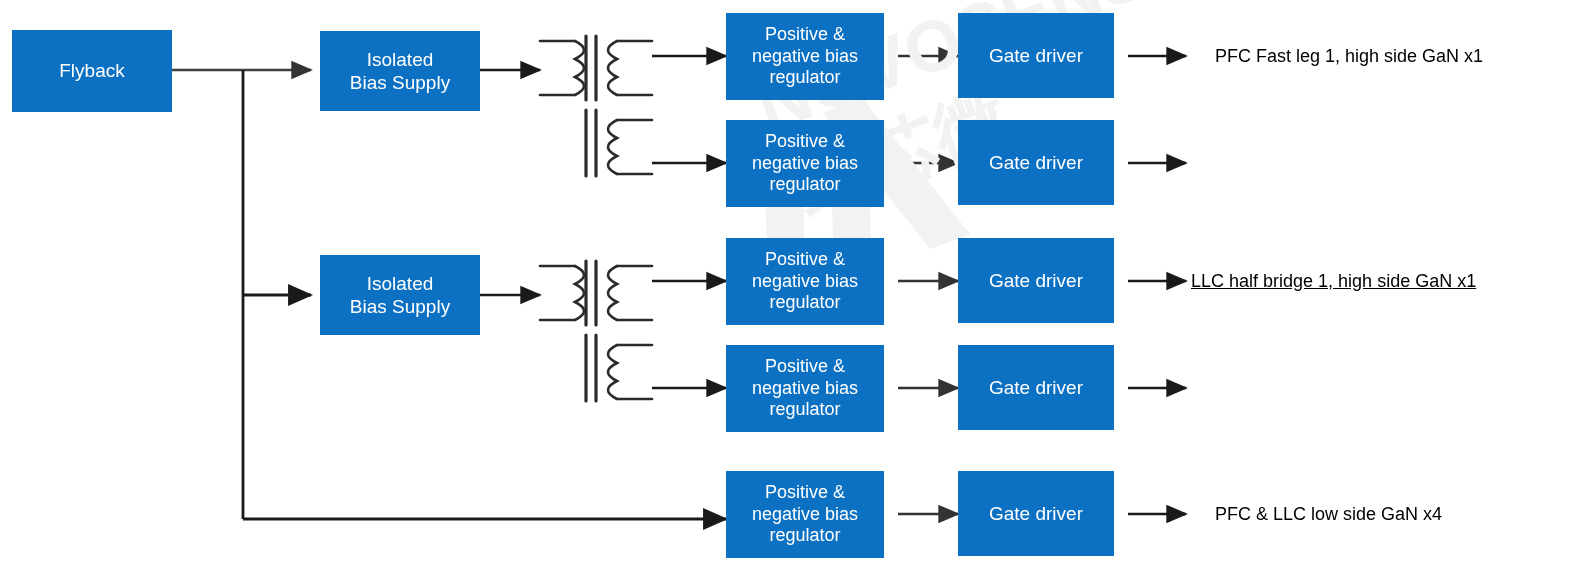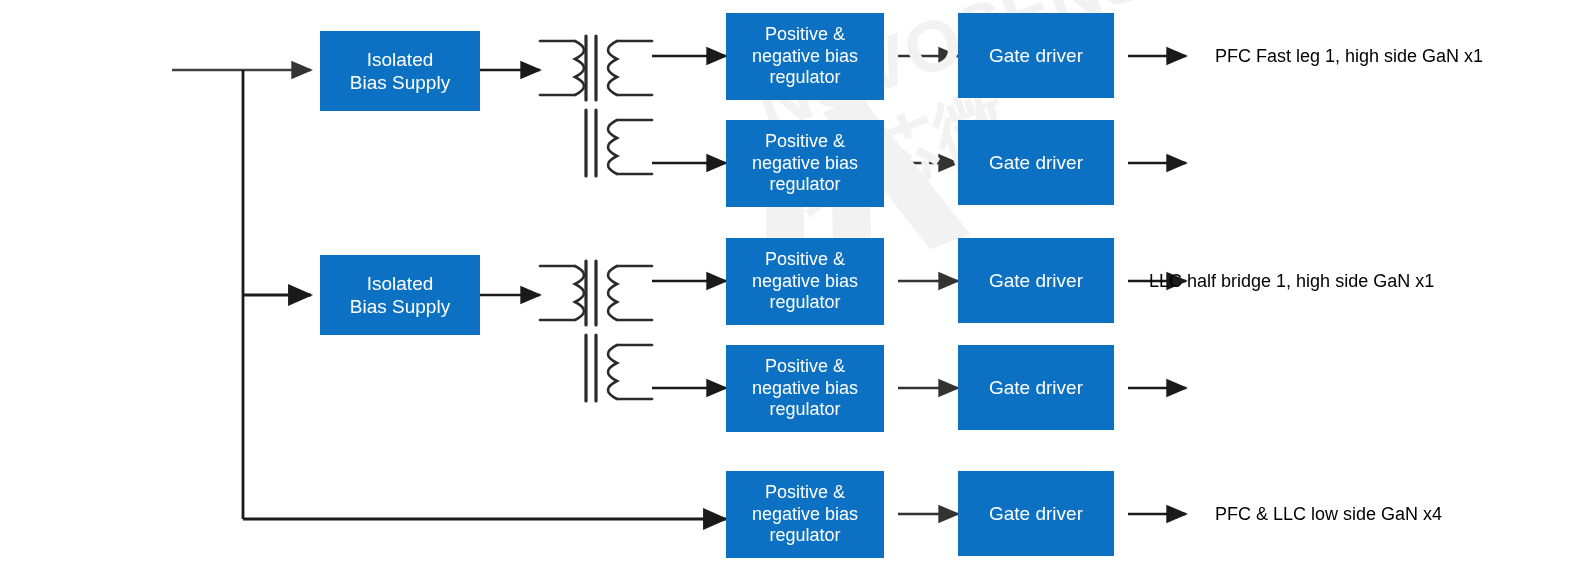--- a/index.html
+++ b/index.html
@@ -140,20 +140,23 @@
       <path d="M617,266 q-18,9 0,18 q-18,9 0,18 q-18,9 0,18"></path>
       <path d="M617,320 L652,320"></path>
       <line x1="586" y1="335" x2="586" y2="401" stroke-width="3.2"></line>
       <line x1="596" y1="335" x2="596" y2="401" stroke-width="3.2"></line>
       <path d="M652,345 L617,345"></path>
       <path d="M617,345 q-18,9 0,18 q-18,9 0,18 q-18,9 0,18"></path>
       <path d="M617,399 L652,399"></path>
     </g>
   </svg>
 
+  <div class="box" style="left:12px; top:30px; width:160px; height:82px;">
+    <span>Flyback</span>
+  </div>
 
   <div class="box" style="left:320px; top:31px; width:160px; height:80px;">
     <span>
       <span>Isolated</span><br>
       <span>Bias Supply</span>
     </span>
   </div>
 
   <div class="box" style="left:320px; top:255px; width:160px; height:80px;">
     <span>
@@ -190,21 +193,21 @@
   <div class="box small-text" style="left:726px; top:238px; width:158px; height:87px;">
     <span>
       <span>Positive &amp;</span><br>
       <span>negative bias</span><br>
       <span>regulator</span>
     </span>
   </div>
   <div class="box" style="left:958px; top:238px; width:156px; height:85px;">
     <span>Gate driver</span>
   </div>
-  <div class="out-label" style="left:1126px; top:267px; height:28px;">
+  <div class="out-label" style="left:1168px; top:267px; height:28px;text-decoration:underline;">
     <span>LLC half bridge 1, high side GaN x1</span>
   </div>
 
   <div class="box small-text" style="left:726px; top:345px; width:158px; height:87px;">
     <span>
       <span>Positive &amp;</span><br>
       <span>negative bias</span><br>
       <span>regulator</span>
     </span>
   </div>

